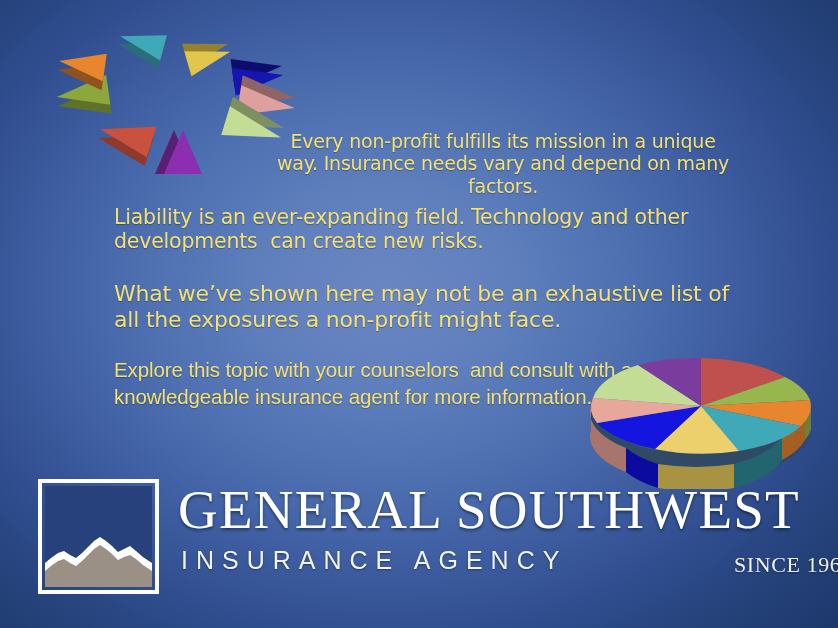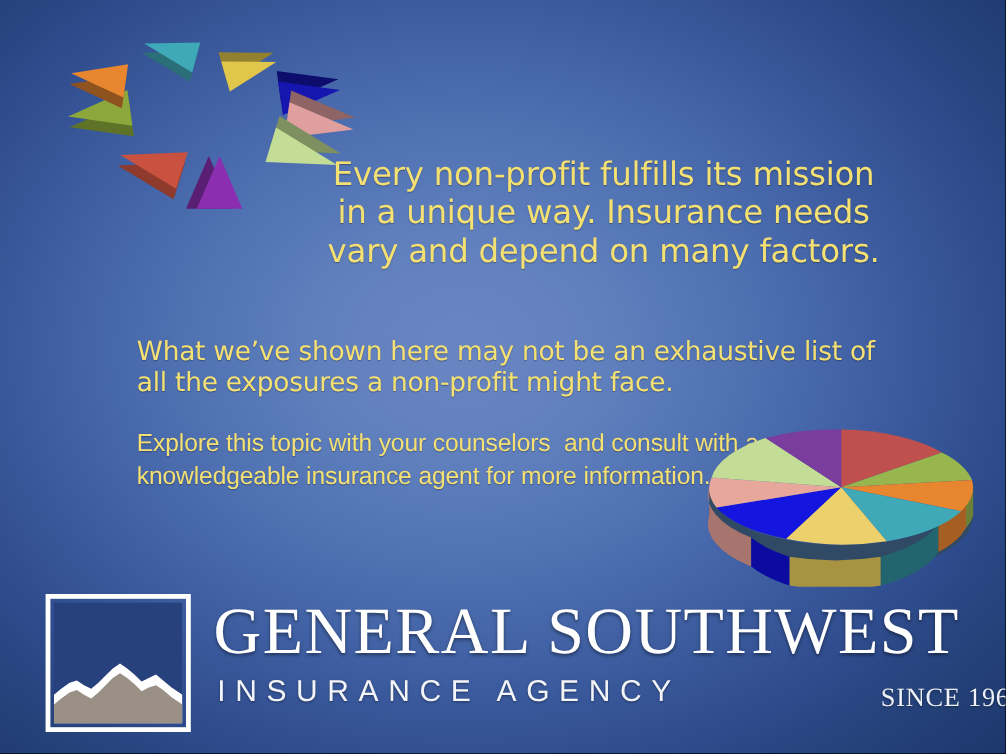--- a/index.html
+++ b/index.html
@@ -36,21 +36,21 @@
     letter-spacing: -0.2px;
     line-height: 1.18;
     text-shadow: 0 1px 1px rgba(0,0,0,0.30);
     white-space: pre-wrap;
   }
 
   #para-1 {
     left: 268px;
     top: 130px;
     width: 470px;
-    font-size: 27px;
+    font-size: 19px;
     text-align: center;
   }
   #para-2 {
     left: 114px;
     top: 205px;
     width: 620px;
     font-size: 20.5px;
   }
   #para-3 {
     left: 114px;
@@ -83,21 +83,21 @@
     left: 586px;
     top: 344px;
     width: 230px;
     height: 145px;
   }
 
   
   #logo-block {
     position: absolute;
     left: 38px;
-    top: 492px;
+    top: 476px;
     width: 770px;
     height: 120px;
   }
   #logo-mark {
     position: absolute;
     left: 0px;
     top: 3px;
     width: 121px;
     height: 115px;
   }
@@ -202,20 +202,21 @@
       </g>
 
       <g transform="translate(134,104) rotate(90)">
         <path d="M0,0 L44,-19 L44,19 Z" fill="#5a1e73"></path>
         <path d="M0,-9 L44,-28 L44,10 Z" fill="#8b2fb0"></path>
       </g>
     </svg>
   </div>
 
   <div class="txt" id="para-1">Every non-profit fulfills its mission in a unique way. Insurance needs vary and depend on many factors.</div>
+  <div class="txt" id="para-2">Liability is an ever-expanding field. Technology and other developments  can create new risks.</div>
   <div class="txt" id="para-3">What we’ve shown here may not be an exhaustive list of all the exposures a non-profit might face.</div>
   <div class="txt" id="para-4">Explore this topic with your counselors  and consult with a knowledgeable insurance agent for more information.</div>
 
   <div id="solid-pie">
     <svg width="230" height="145" viewBox="0 0 230 145">
 
       <path d="M5,62 A110,48 0 0 0 225,62 L225,86 A110,48 0 0 1 5,86 Z" fill="#304a66"></path>
 
       <path d="M5,62 A110,48 0 0 0 40,104 L40,128 A110,48 0 0 1 5,86 Z" fill="#a8746e"></path>
       <path d="M40,104 A110,48 0 0 0 72,120 L72,144 A110,48 0 0 1 40,128 Z" fill="#0b0ba0"></path>

